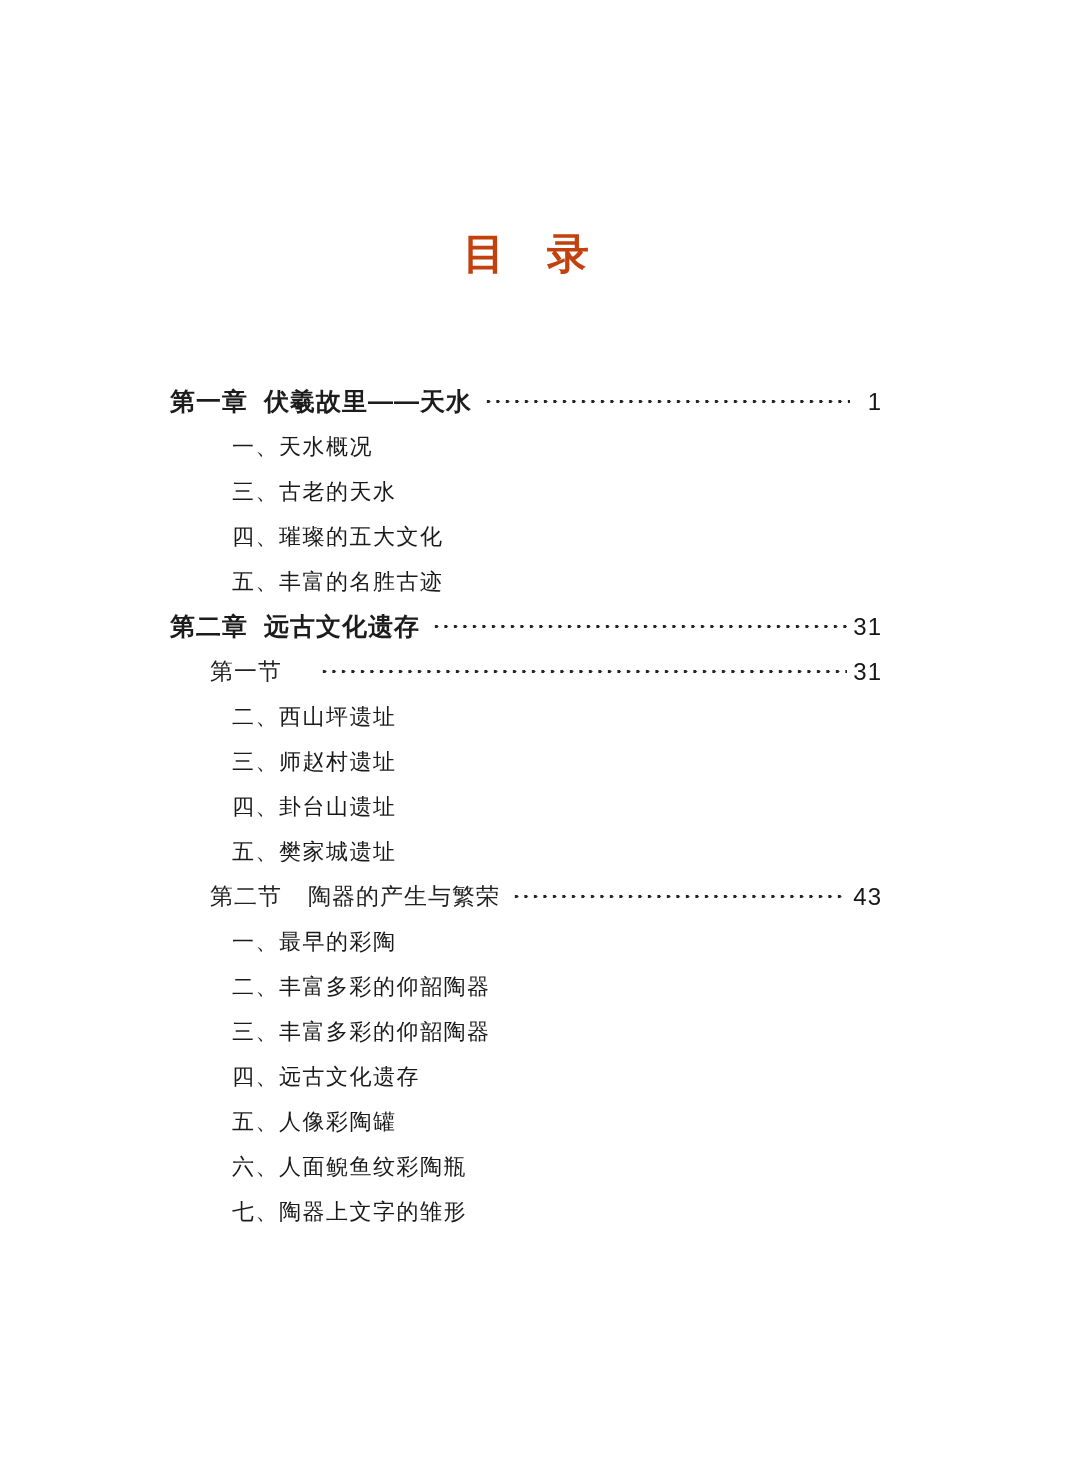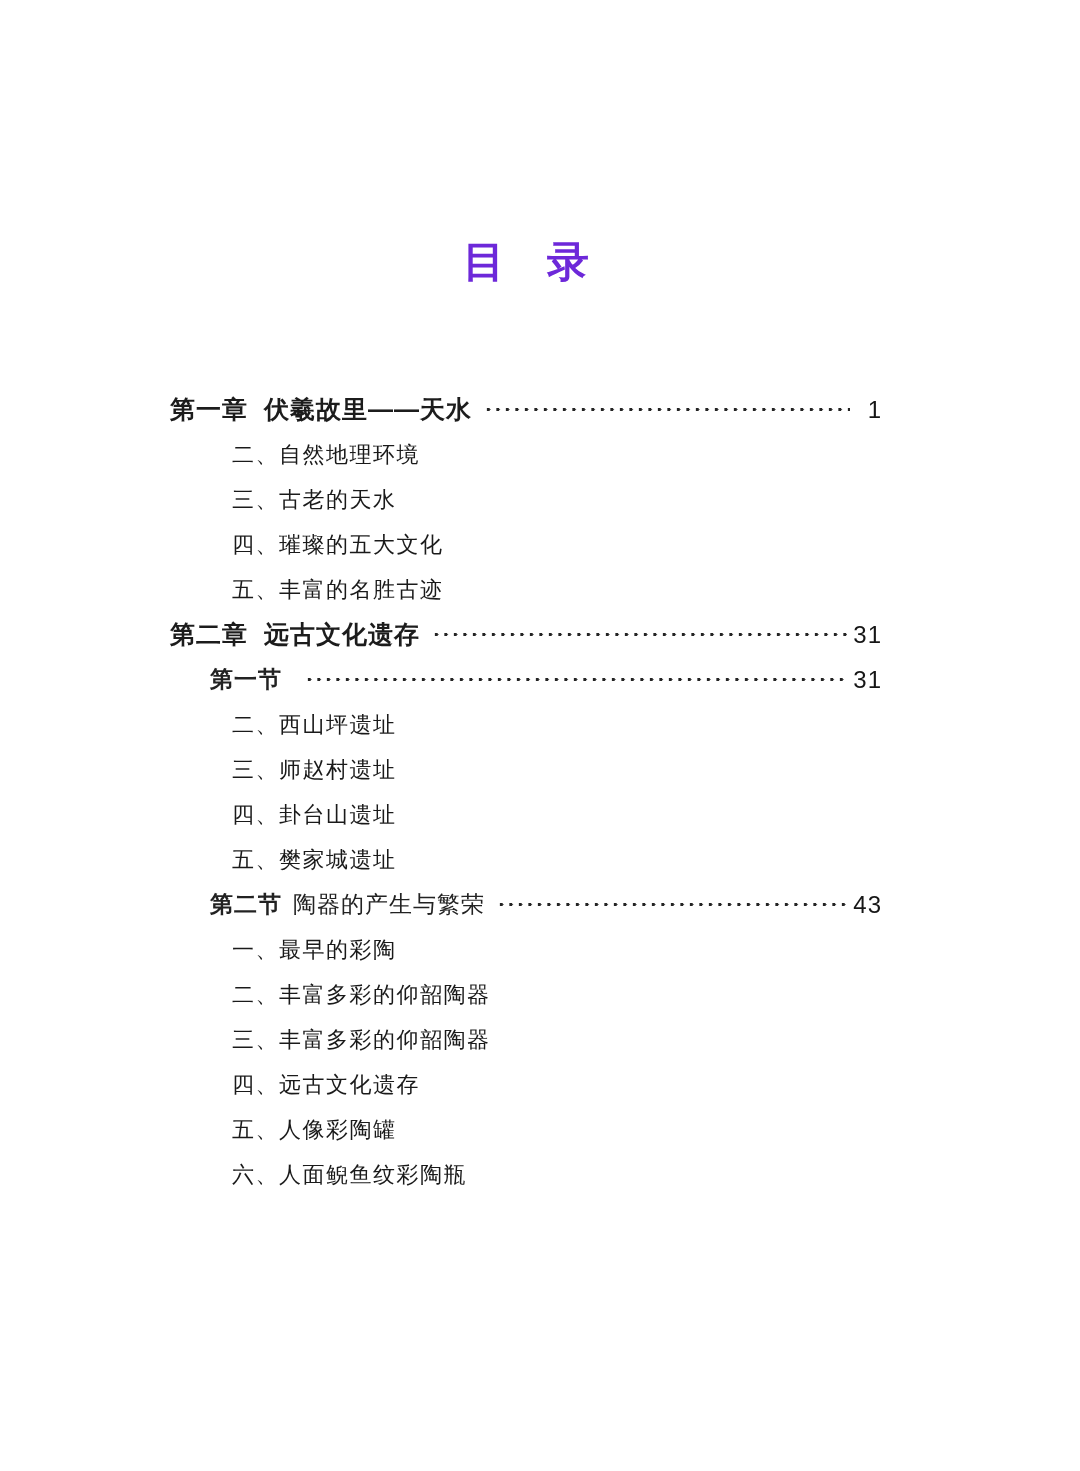--- a/index.html
+++ b/index.html
@@ -16,27 +16,27 @@
     font-family: "Liberation Serif", serif;
     overflow: hidden;
   }
   .content {
     position: absolute;
     left: 170px;
     top: 225px;
     width: 712px;
   }
   .title {
-    margin: 12px 0 100px 0;
+    margin: 4px 0 100px 0;
     font-family: "Liberation Sans", sans-serif;
     font-weight: 700;
     font-size: 42px;
     line-height: 50px;
     text-align: center;
-    color: #6d28d9;
+    color: #c2410c;
   }
   .entries { width: 100%; }
   .line {
     display: flex;
     align-items: center;
     height: 45px;
     white-space: nowrap;
   }
   .line.chapter {
     font-family: "Liberation Sans", sans-serif;
@@ -46,21 +46,21 @@
   }
   .line.chapter .label { margin-right: 16px; }
   .line.section {
     padding-left: 40px;
     font-family: "Liberation Serif", serif;
     font-weight: 400;
     font-size: 23px;
     letter-spacing: 1px;
     color: #222222;
   }
-  .line.section .label { margin-right: 11px; font-weight: bold; }
+  .line.section .label { margin-right: 26px; }
   .line.item {
     padding-left: 62px;
     font-family: "Liberation Serif", serif;
     font-weight: 500;
     font-size: 22px;
     letter-spacing: 1.5px;
     color: #1a1a1a;
   }
   .leader {
     flex: 1;
@@ -88,21 +88,21 @@
   <div class="content">
     <h1 class="title">目　录</h1>
     <div class="entries" id="toc-entries">
         <div class="line chapter">
           <span class="label">第一章</span>
           <span class="etitle">伏羲故里——天水</span>
           <span class="leader"></span>
           <span class="pagenum">1</span>
         </div>
         <div class="line item">
-          <span class="itext">二、自然地理环境</span>
+          <span class="itext">一、天水概况</span>
         </div>
         <div class="line item">
           <span class="itext">三、古老的天水</span>
         </div>
         <div class="line item">
           <span class="itext">四、璀璨的五大文化</span>
         </div>
         <div class="line item">
           <span class="itext">五、丰富的名胜古迹</span>
         </div>
@@ -146,15 +146,18 @@
         </div>
         <div class="line item">
           <span class="itext">四、远古文化遗存</span>
         </div>
         <div class="line item">
           <span class="itext">五、人像彩陶罐</span>
         </div>
         <div class="line item">
           <span class="itext">六、人面鲵鱼纹彩陶瓶</span>
         </div>
+        <div class="line item">
+          <span class="itext">七、陶器上文字的雏形</span>
+        </div>
       </div>
   </div>
 </div>
 
 </body></html>

